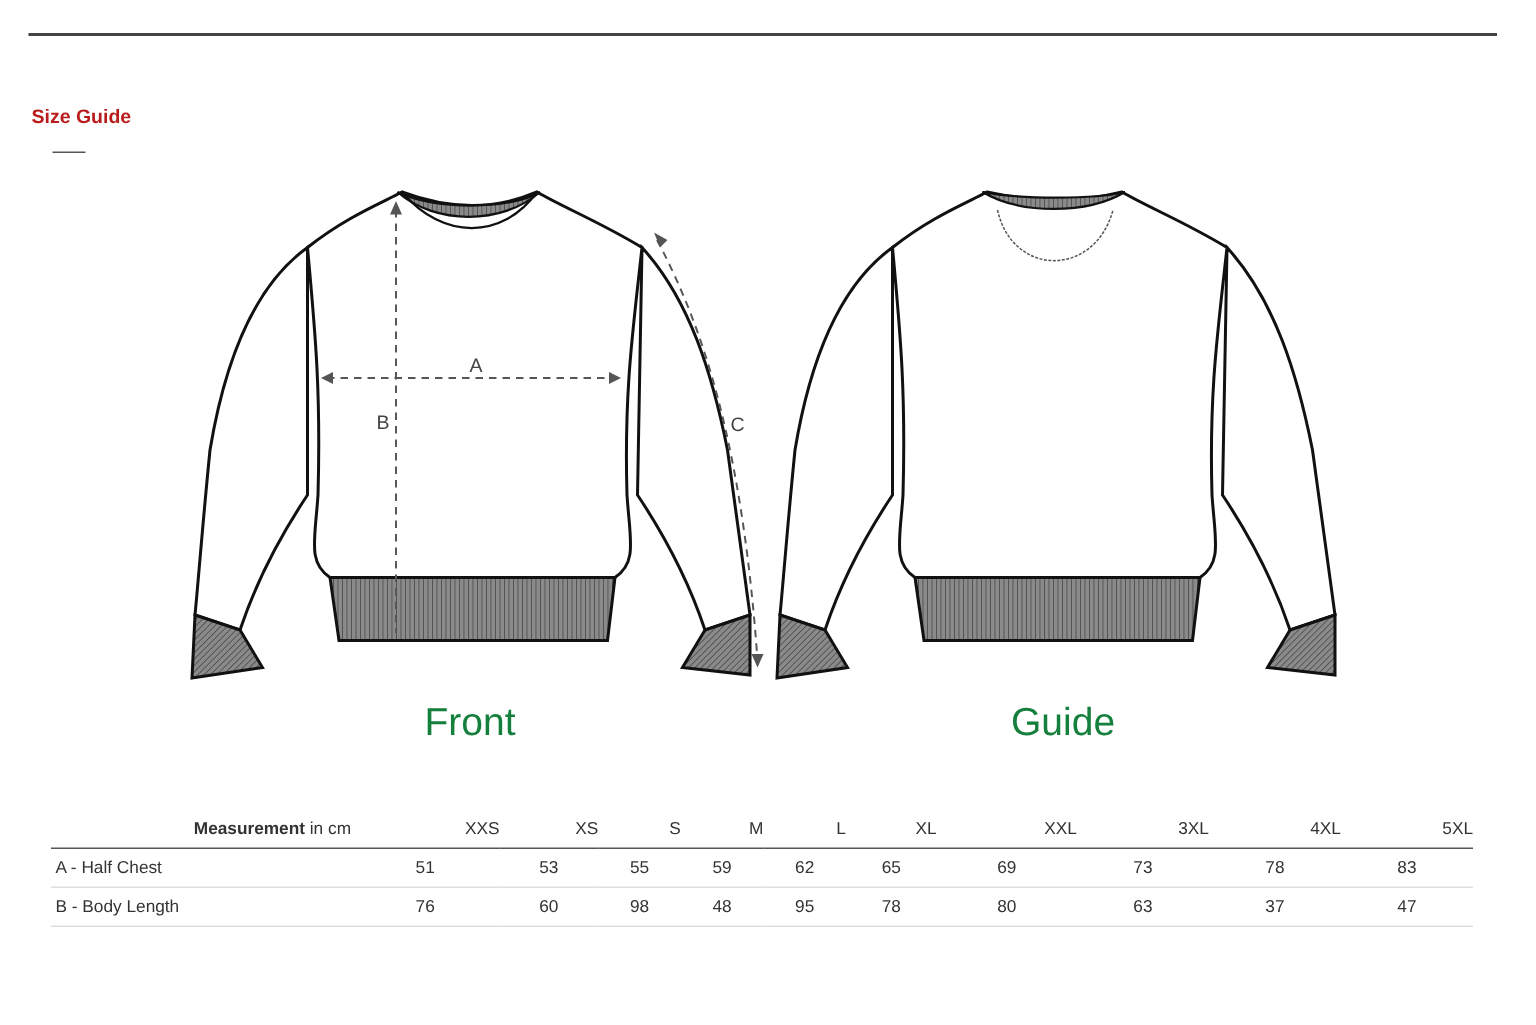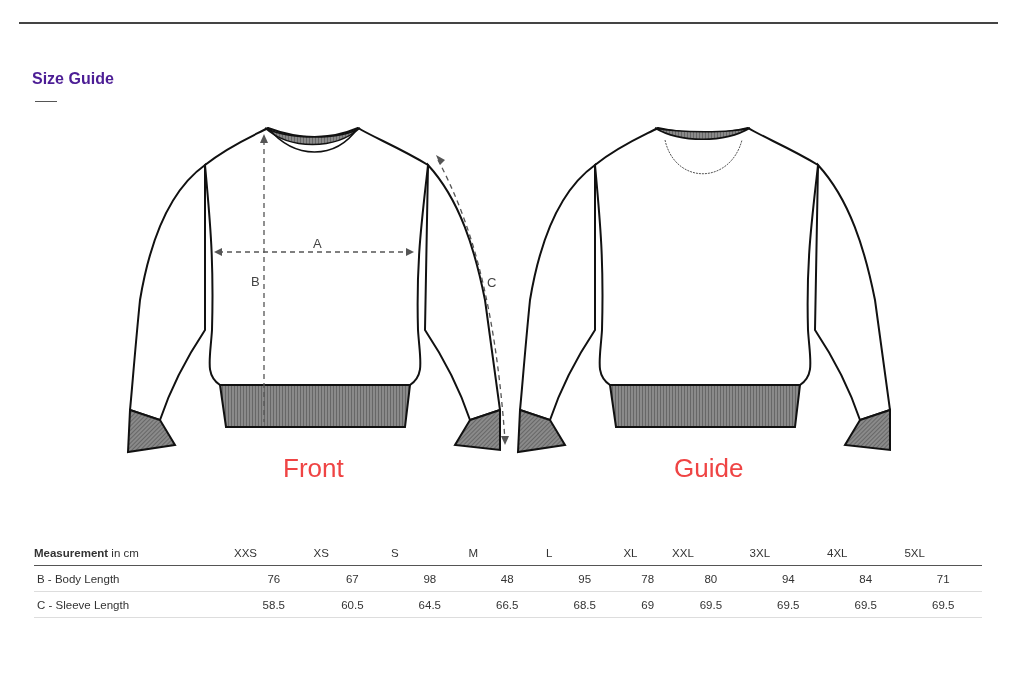--- a/index.html
+++ b/index.html
@@ -1,26 +1,26 @@
 <!DOCTYPE html>
 <html><head>
 <meta charset="utf-8">
 <style>
   html,body{margin:0;padding:0;background:#fff;}
   body{width:1024px;height:683px;position:relative;overflow:hidden;font-family:"Liberation Sans",sans-serif;color:#333;}
   .top-rule{position:absolute;left:19px;top:22px;width:979px;height:2px;background:#444;}
-  .title{position:absolute;left:32px;top:70px;font-size:16px;font-weight:bold;color:#4c1d95;}
+  .title{position:absolute;left:21px;top:70px;font-size:13px;font-weight:bold;color:#b91c1c;}
   .title-rule{position:absolute;left:35px;top:101px;width:22px;height:1px;background:#555;}
   .drawing{position:absolute;left:0;top:110px;}
-  .view-label{position:absolute;font-size:26px;color:#ef4444;top:453px;}
+  .view-label{position:absolute;font-size:26px;color:#15803d;top:466px;}
   .lbl-front{left:283px;}
   .lbl-back{left:674px;}
   table{position:absolute;left:34px;top:541px;width:948px;border-collapse:collapse;font-size:11.5px;color:#333;}
-  th{font-weight:normal;text-align:left;height:24px;border-bottom:1.5px solid #555;padding:0;}
-  th.first{text-align:left;}
+  th{font-weight:normal;text-align:right;height:24px;border-bottom:1.5px solid #555;padding:0;}
+  th.first{text-align:right;}
   th.first b{font-weight:bold;}
   td{text-align:center;height:25px;border-bottom:1px solid #ddd;padding:0;}
   td.first{text-align:left;padding-left:3px;}
 </style>
 </head>
 <body>
 
 <div class="top-rule"></div>
 <div class="title">Size Guide</div>
 <div class="title-rule"></div>
@@ -91,39 +91,39 @@
       <th>L</th>
       <th>XL</th>
       <th>XXL</th>
       <th>3XL</th>
       <th>4XL</th>
       <th>5XL</th>
     </tr>
   </thead>
   <tbody>
     <tr>
+      <td class="first">A - Half Chest</td>
+      <td>51</td>
+      <td>53</td>
+      <td>55</td>
+      <td>59</td>
+      <td>62</td>
+      <td>65</td>
+      <td>69</td>
+      <td>73</td>
+      <td>78</td>
+      <td>83</td>
+    </tr>
+    <tr>
       <td class="first">B - Body Length</td>
       <td>76</td>
-      <td>67</td>
+      <td>60</td>
       <td>98</td>
       <td>48</td>
       <td>95</td>
       <td>78</td>
       <td>80</td>
-      <td>94</td>
-      <td>84</td>
-      <td>71</td>
-    </tr>
-    <tr>
-      <td class="first">C - Sleeve Length</td>
-      <td>58.5</td>
-      <td>60.5</td>
-      <td>64.5</td>
-      <td>66.5</td>
-      <td>68.5</td>
-      <td>69</td>
-      <td>69.5</td>
-      <td>69.5</td>
-      <td>69.5</td>
-      <td>69.5</td>
+      <td>63</td>
+      <td>37</td>
+      <td>47</td>
     </tr>
   </tbody>
 </table>
 
 </body></html>

